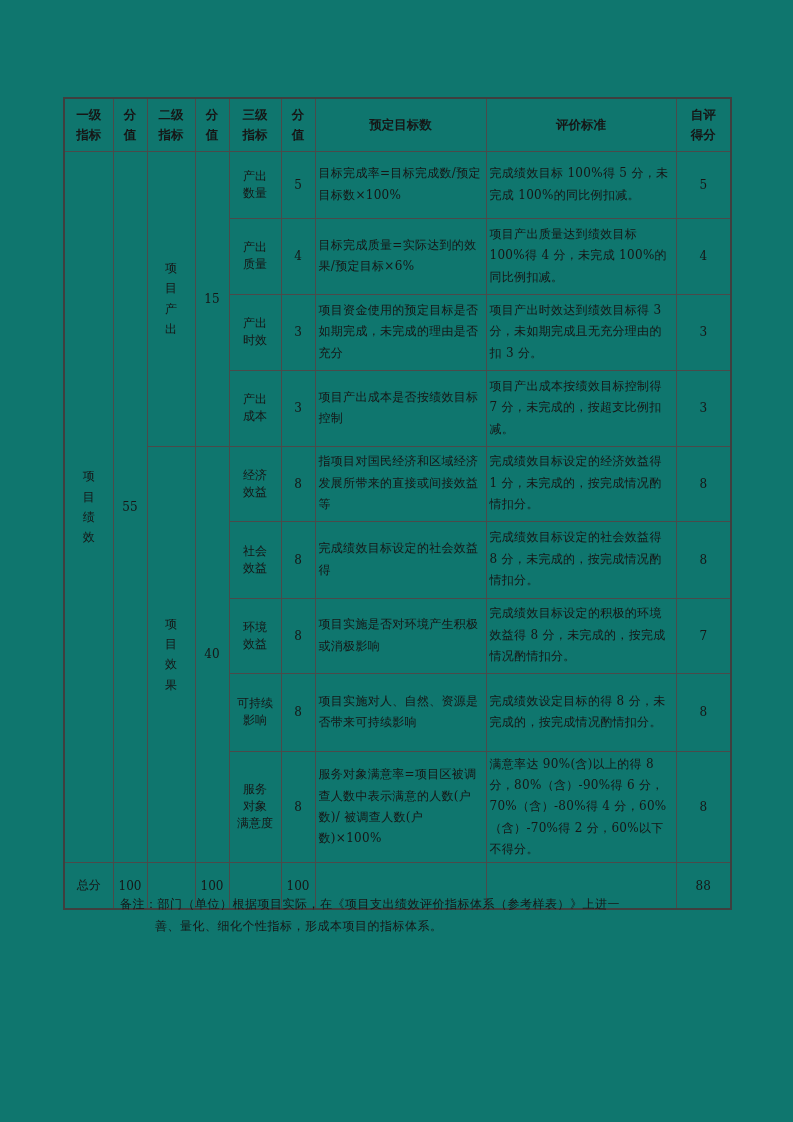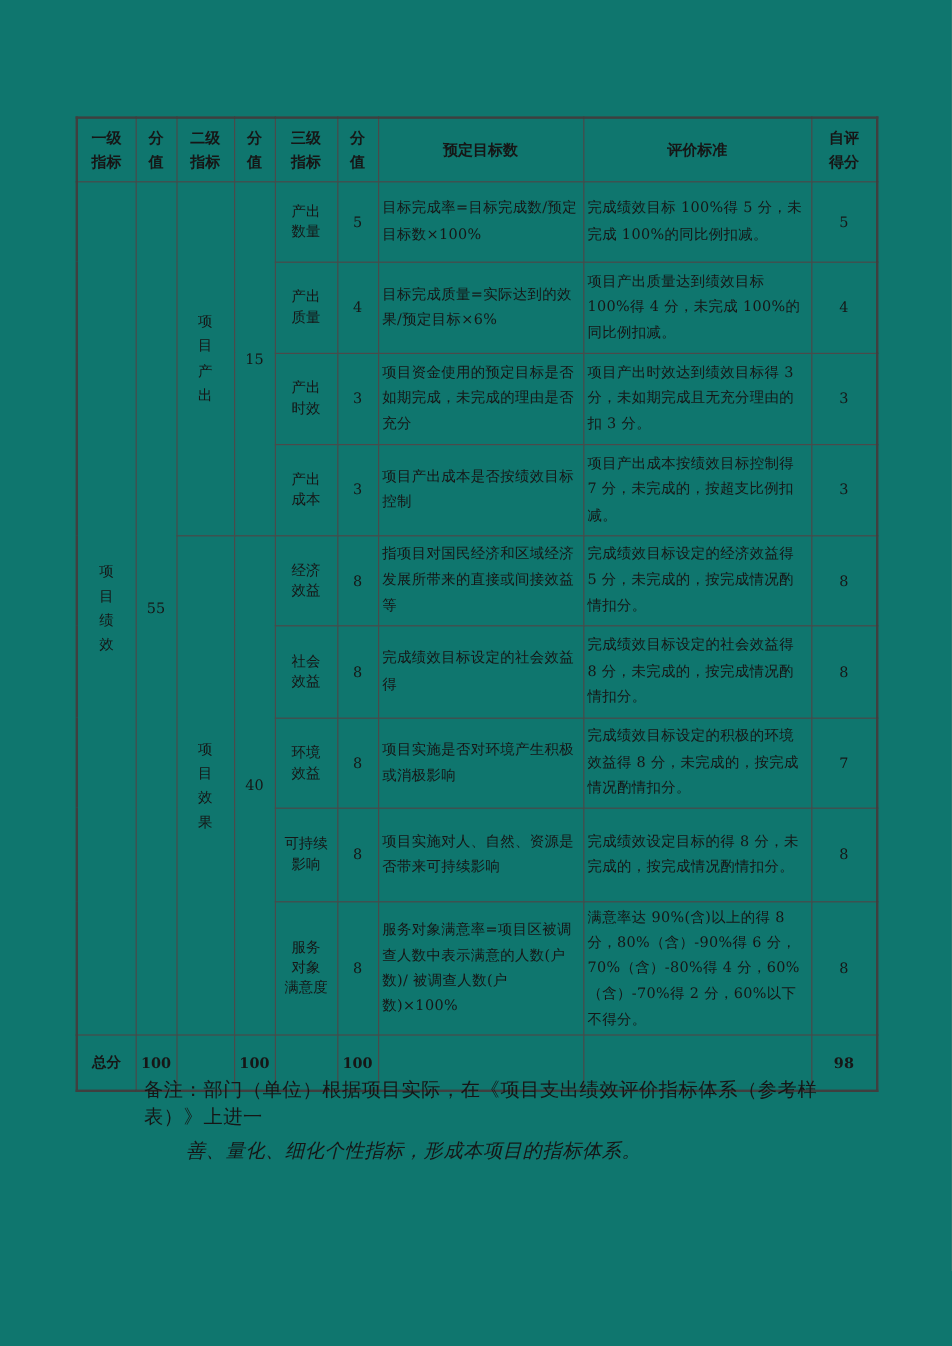--- a/index.html
+++ b/index.html
@@ -37,27 +37,27 @@
   .c{text-align:center;}
   .pre{white-space:pre-line;}
   .vlab{line-height:1.7;letter-spacing:0;}
   .txt{
     text-align:left;
     padding:4px 7px;
     line-height:1.78;
     letter-spacing:0.3px;
   }
   .num{font-size:12.5px;}
-  .bold{font-weight:bold;font-size:13px;}
+  .bold{font-weight:normal;font-size:13px;}
   .note{
     position:absolute;left:120px;top:896px;width:580px;
-    font-size:16px;line-height:1.45;
+    font-size:12px;line-height:1.45;
     color:#161616;letter-spacing:0.5px;
   }
-  .note .l3{padding-left:35px;margin-top:5px;font-style:italic;}
+  .note .l3{padding-left:35px;margin-top:5px;}
 </style>
 </head>
 <body>
 
 <div class="page">
 
   <table class="ind">
     <colgroup>
       <col style="width:49px">
         <col style="width:34px">
@@ -139,21 +139,21 @@
     <tr style="height:75px">
       <td rowspan="5" class="c pre vlab">项
 目
 效
 果</td>
       <td rowspan="5" class="c num">40</td>
       <td class="c pre">经济
 效益</td>
       <td class="c num">8</td>
       <td class="txt">指项目对国民经济和区域经济发展所带来的直接或间接效益等</td>
-      <td class="txt">完成绩效目标设定的经济效益得 5 分，未完成的，按完成情况酌情扣分。</td>
+      <td class="txt">完成绩效目标设定的经济效益得 1 分，未完成的，按完成情况酌情扣分。</td>
       <td class="c num">8</td>
     </tr>
 
     <tr style="height:77px">
       <td class="c pre">社会
 效益</td>
       <td class="c num">8</td>
       <td class="txt">完成绩效目标设定的社会效益得</td>
       <td class="txt">完成绩效目标设定的社会效益得 8 分，未完成的，按完成情况酌情扣分。</td>
       <td class="c num">8</td>
@@ -189,21 +189,21 @@
 
     <tr style="height:46px">
       <td class="c bold">总分</td>
       <td class="c bold">100</td>
       <td></td>
       <td class="c bold">100</td>
       <td></td>
       <td class="c bold">100</td>
       <td></td>
       <td></td>
-      <td class="c bold">98</td>
+      <td class="c bold">88</td>
     </tr>
   </tbody>
     </table>
 
   <div class="note">
     <div>备注：部门（单位）根据项目实际，在《项目支出绩效评价指标体系（参考样表）》上进一</div>
     <div class="l3">善、量化、细化个性指标，形成本项目的指标体系。</div>
   </div>
 
 </div>

